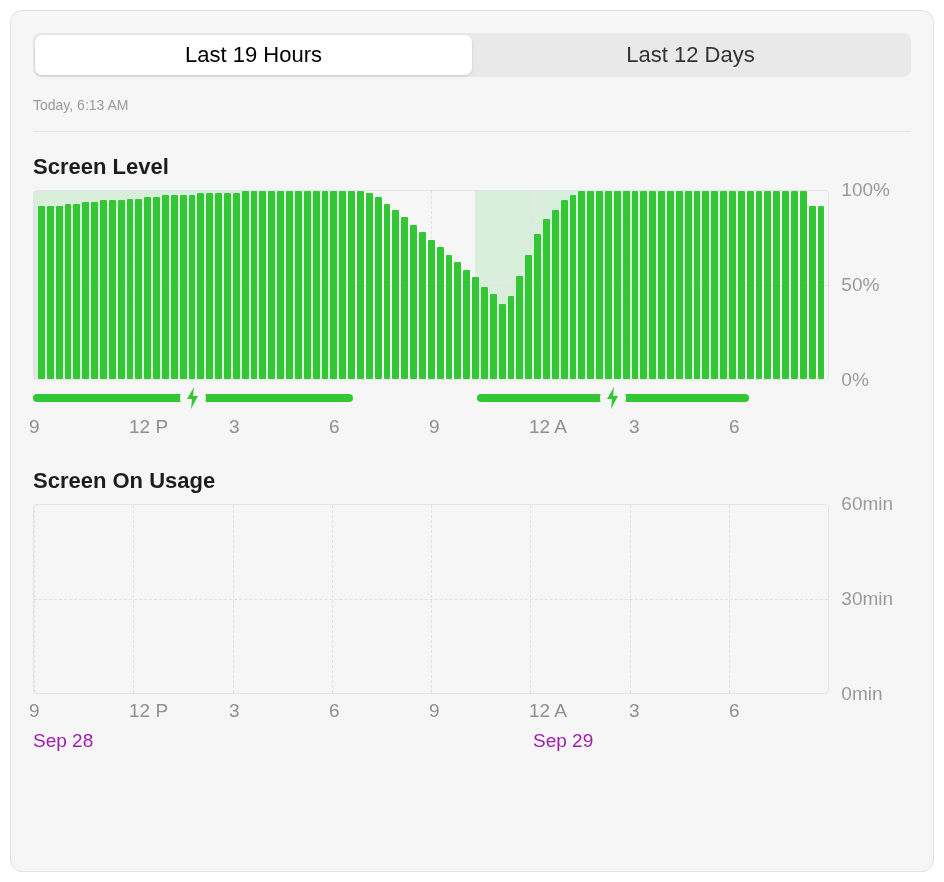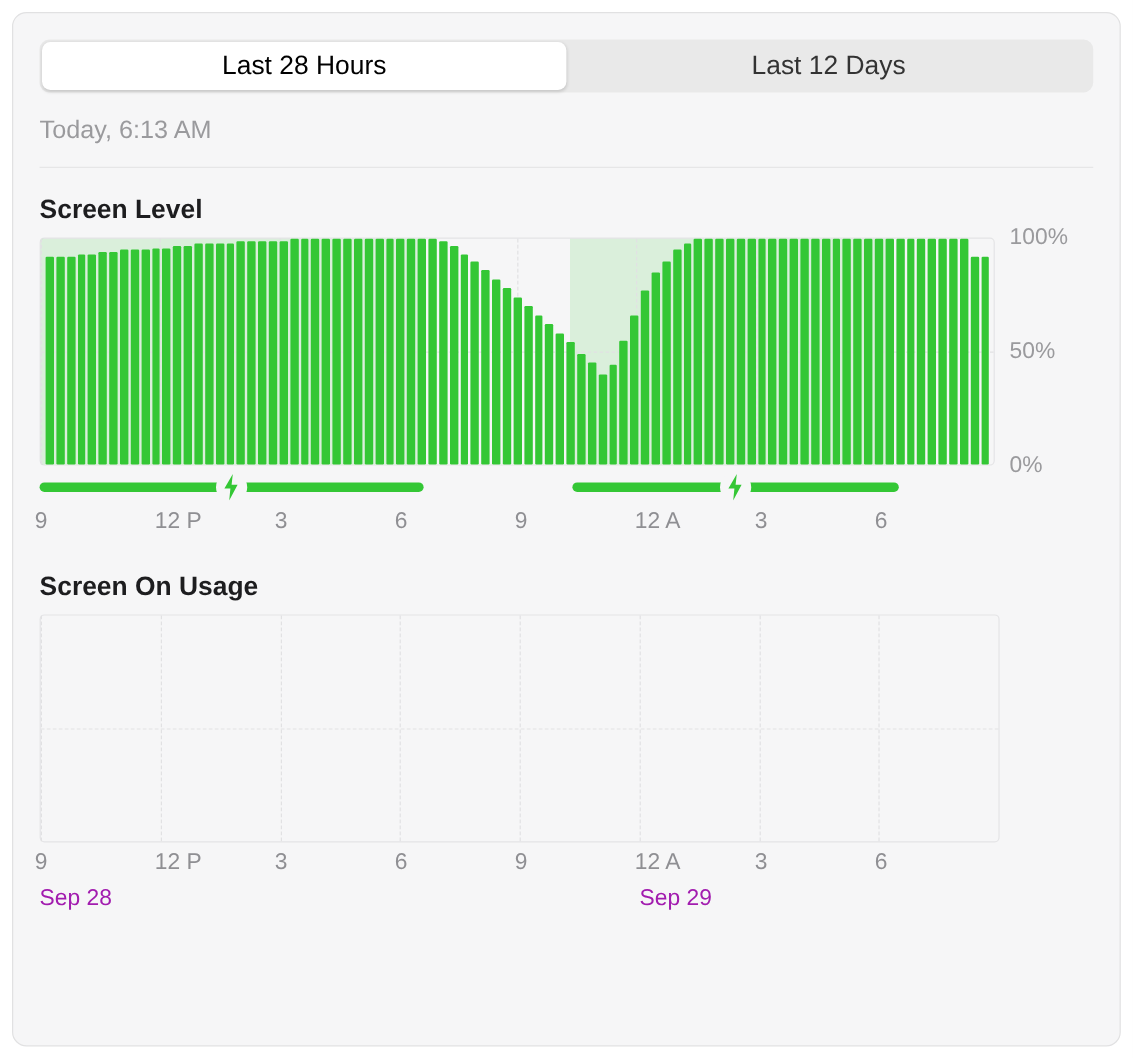--- a/index.html
+++ b/index.html
@@ -45,21 +45,21 @@
     color: #000;
   }
 
   
   .charge-title {
     font-size: 22px;
     color: #202020;
     margin-top: 8px;
   }
   .charge-sub {
-    font-size: 21px;
+    font-size: 14px;
     color: #9a9a9d;
     margin-top: 4px;
     padding-bottom: 18px;
     border-bottom: 1px solid #e6e6e7;
   }
 
   .section-title {
     font-size: 22px;
     font-weight: 700;
     color: #1d1d1f;
@@ -203,21 +203,21 @@
     height: 58px;
     margin-top: 6px;
   }
 </style>
 </head>
 <body>
 
 <div class="panel">
 
   <div class="segmented">
-    <div class="seg active">Last 28 Hours</div>
+    <div class="seg active">Last 19 Hours</div>
     <div class="seg">Last 12 Days</div>
   </div>
 
   <div class="charge-sub">Today, 6:13 AM</div>
 
   <div class="section-title">Screen Level</div>
 
   <div class="chart-wrap">
     <div id="battery-plot" class="plot">
       <div style="position: absolute; top: 0px; bottom: 0px; left: 55.5%; width: 34%; background: rgba(52, 199, 53, 0.14); pointer-events: none;"></div>
@@ -420,20 +420,25 @@
           <div class="so-slot"></div>
           <div class="so-slot"></div>
           <div class="so-slot">
             <div class="so-bar" style="height: 66.6667%;"></div>
           </div>
           <div class="so-slot">
             <div class="so-bar" style="height: 26.6667%;"></div>
           </div>
         </div>
     </div>
+    <div class="y-axis" id="screen-y">
+        <div class="y-tick" style="top: 0px;">60min</div>
+        <div class="y-tick" style="top: 95px;">30min</div>
+        <div class="y-tick" style="top: 190px;">0min</div>
+      </div>
   </div>
 
   <div class="x-axis2" id="screen-x">
       <div class="x-tick" style="left: 0%; top: 0px;">9</div>
       <div class="x-tick" style="left: 12.5%; top: 0px;">12 P</div>
       <div class="x-tick" style="left: 25%; top: 0px;">3</div>
       <div class="x-tick" style="left: 37.5%; top: 0px;">6</div>
       <div class="x-tick" style="left: 50%; top: 0px;">9</div>
       <div class="x-tick" style="left: 62.5%; top: 0px;">12 A</div>
       <div class="x-tick" style="left: 75%; top: 0px;">3</div>

